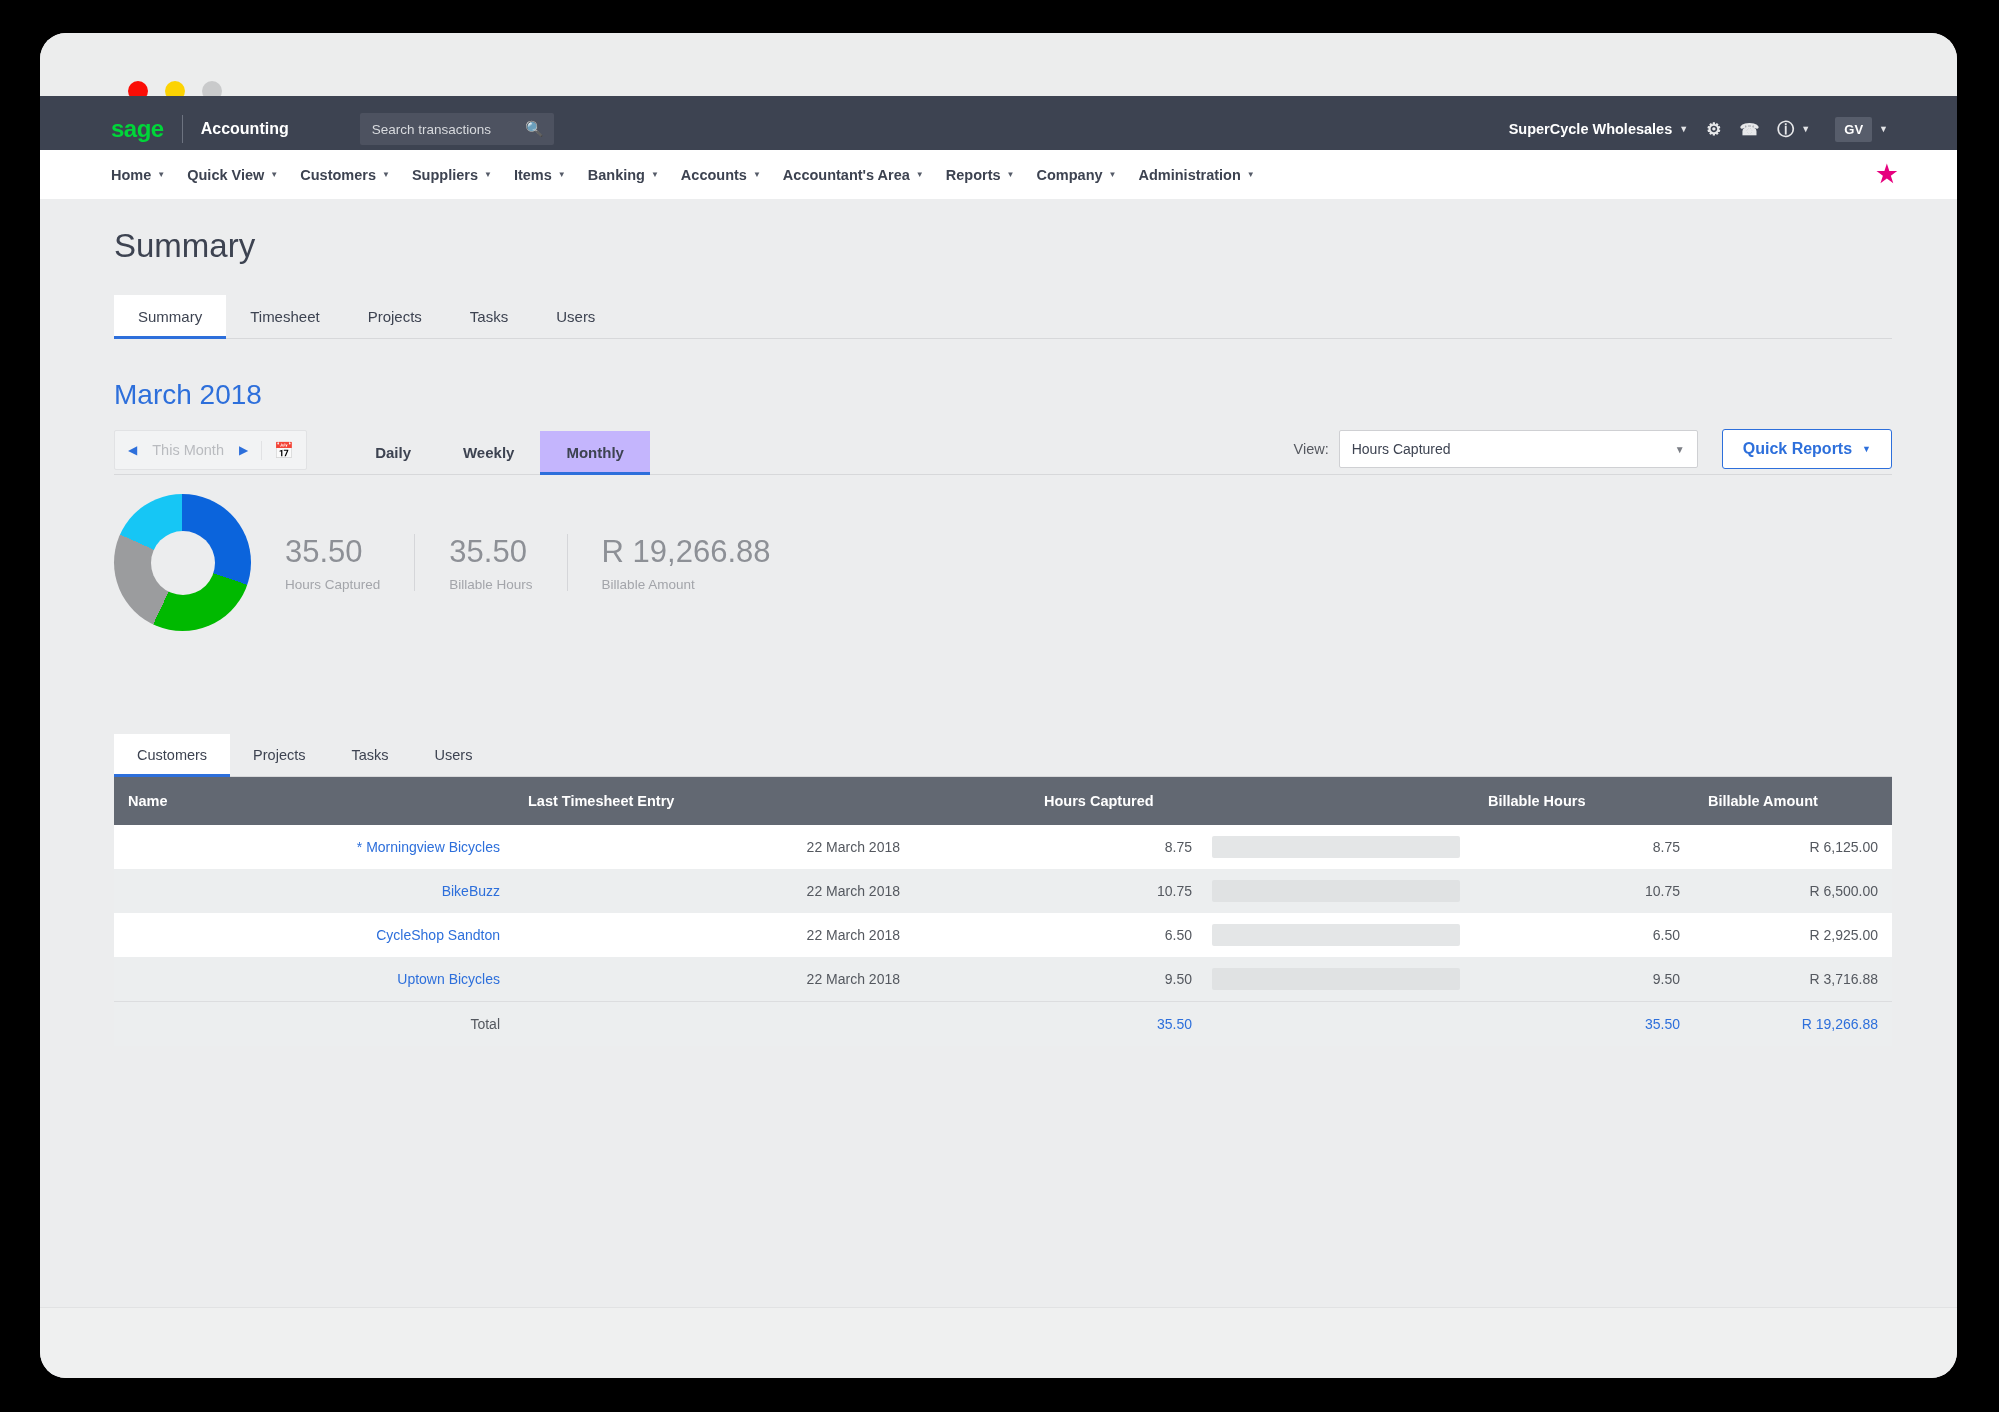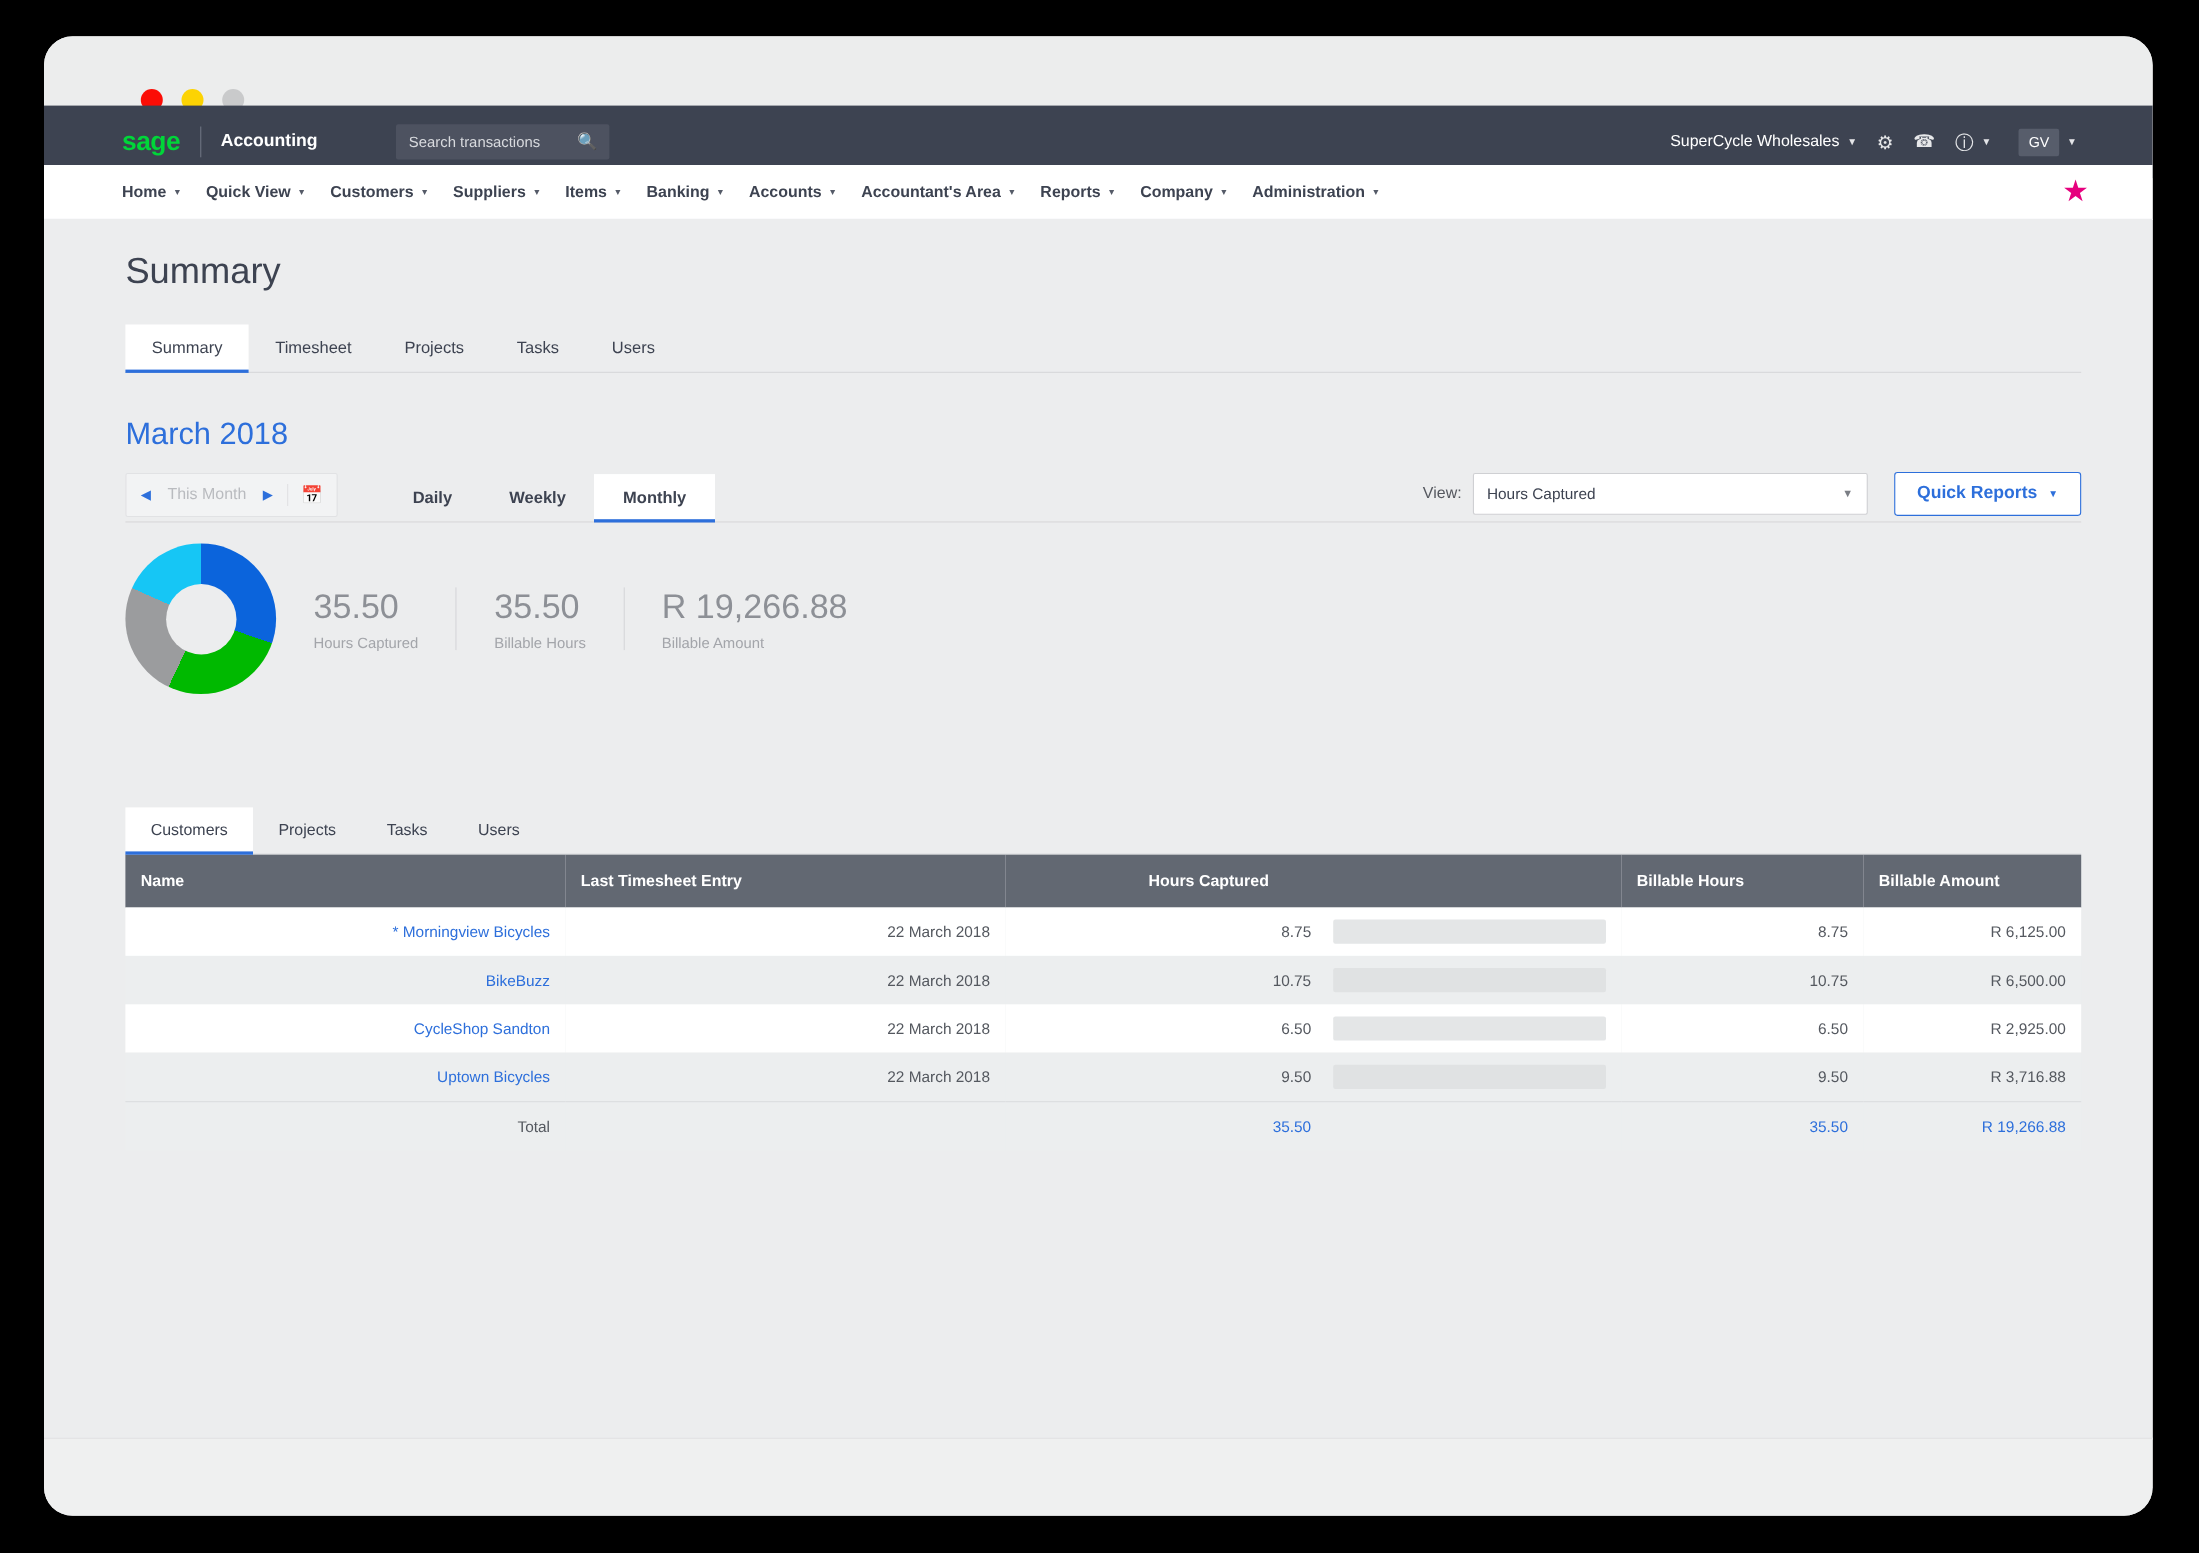--- a/index.html
+++ b/index.html
@@ -109,20 +109,21 @@
   .search-ico { color: #e3e4e7; font-size: 15px; }
 
   .appbar-right {
     margin-left: auto;
     margin-right: 60px;
     display: flex;
     align-items: center;
     gap: 0px;
     color: #e7e8ea;
     font-size: 14.5px;
+    font-weight: bold;
   }
   .company-name { font-size: 14.5px; color: #ffffff; }
   .caret { font-size: 9px; margin-left: 7px; color: #e4e5e8; }
   .abtn {
     display: flex; align-items: center;
     padding: 0 9px;
     height: 34px;
     color: #e7e8ea;
   }
   .avatar-chip {
@@ -265,21 +266,21 @@
     display: flex;
     align-items: flex-start;
   }
   .gran-tab {
     padding: 13px 26px;
     font-size: 15px;
     color: #3d4351;
     font-weight: bold;
     position: relative;
   }
-  .gran-tab.active { background: #ffffff; }
+  .gran-tab.active { background: #c4b5fd; }
   .gran-tab.active::after {
     content: "";
     position: absolute;
     left: 0; right: 0; bottom: -1px;
     height: 3px;
     background: #2d6fdb;
   }
 
   .view-group {
     margin-left: auto;

